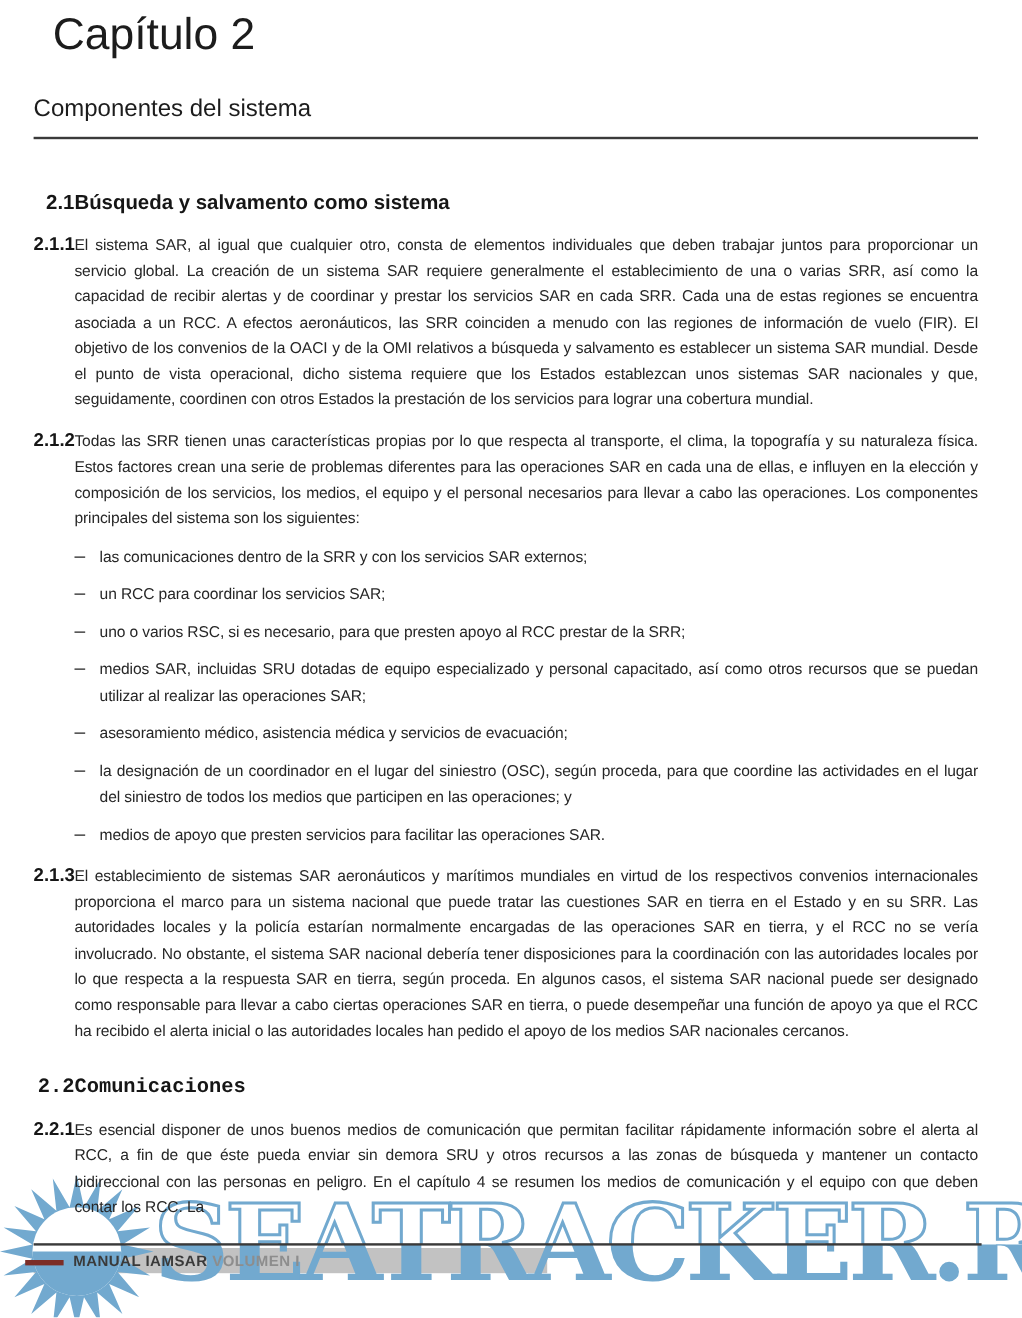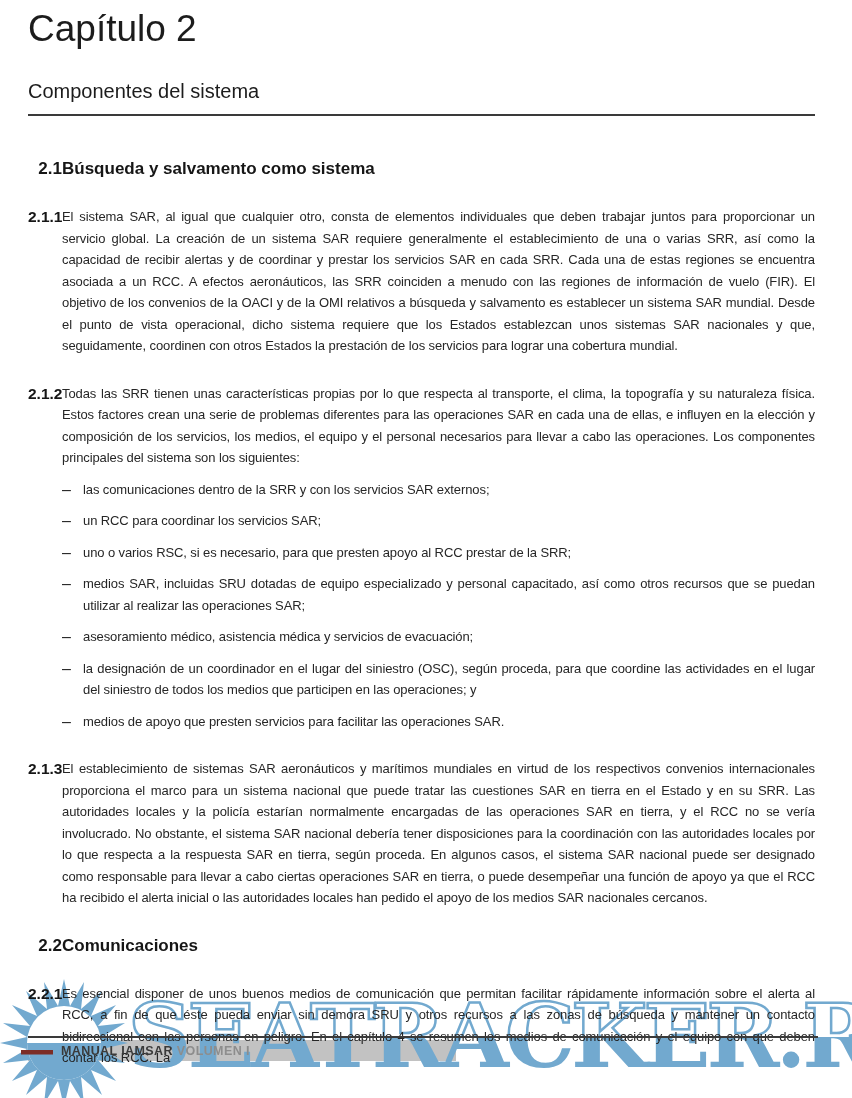--- a/index.html
+++ b/index.html
@@ -7,33 +7,33 @@
     width:852px;height:1098px;position:relative;overflow:hidden;
     background:#ffffff;
     font-family:"Liberation Sans",sans-serif;
   }
   .page{position:absolute;inset:0;}
 
   
   .content{position:relative;z-index:3;padding:0 37px 0 28px;}
   .chapter-title{
     font-size:37px;font-weight:400;color:#1c1c1c;
-    margin:8px 0 0;line-height:42px;
+    margin:8px 16px 0;line-height:42px;
   }
   .chapter-subtitle{
     font-size:20px;font-weight:400;color:#1c1c1c;
     margin:27px 0 0;line-height:28px;
   }
   .rule{border-bottom:2px solid #3a3a3a;margin-top:9px;}
 
   .sec-head{display:flex;margin-top:42px;font-weight:700;font-size:17px;color:#161616;line-height:22px;text-align:right;}
-  .sec-head.second{margin-top:26px;}
+  .sec-head.second{margin-top:26px;font-family:Liberation Mono, monospace;}
   .sec-head .num{width:34px;flex:none;}
 
-  .para{display:flex;margin-top:26px;}
+  .para{display:flex;margin-top:13px;}
   .pnum{width:34px;flex:none;font-weight:700;font-size:15.5px;color:#161616;padding-top:2px;}
   .ptext,.btext{
     flex:1;font-size:13px;line-height:21.5px;text-align:justify;
     color:#262626;letter-spacing:-0.1px;
   }
   .bullets{margin-left:34px;}
   .bullet{display:flex;margin-top:10px;}
   .dash{width:21px;flex:none;font-size:16px;line-height:21.5px;color:#262626;}
 
   

